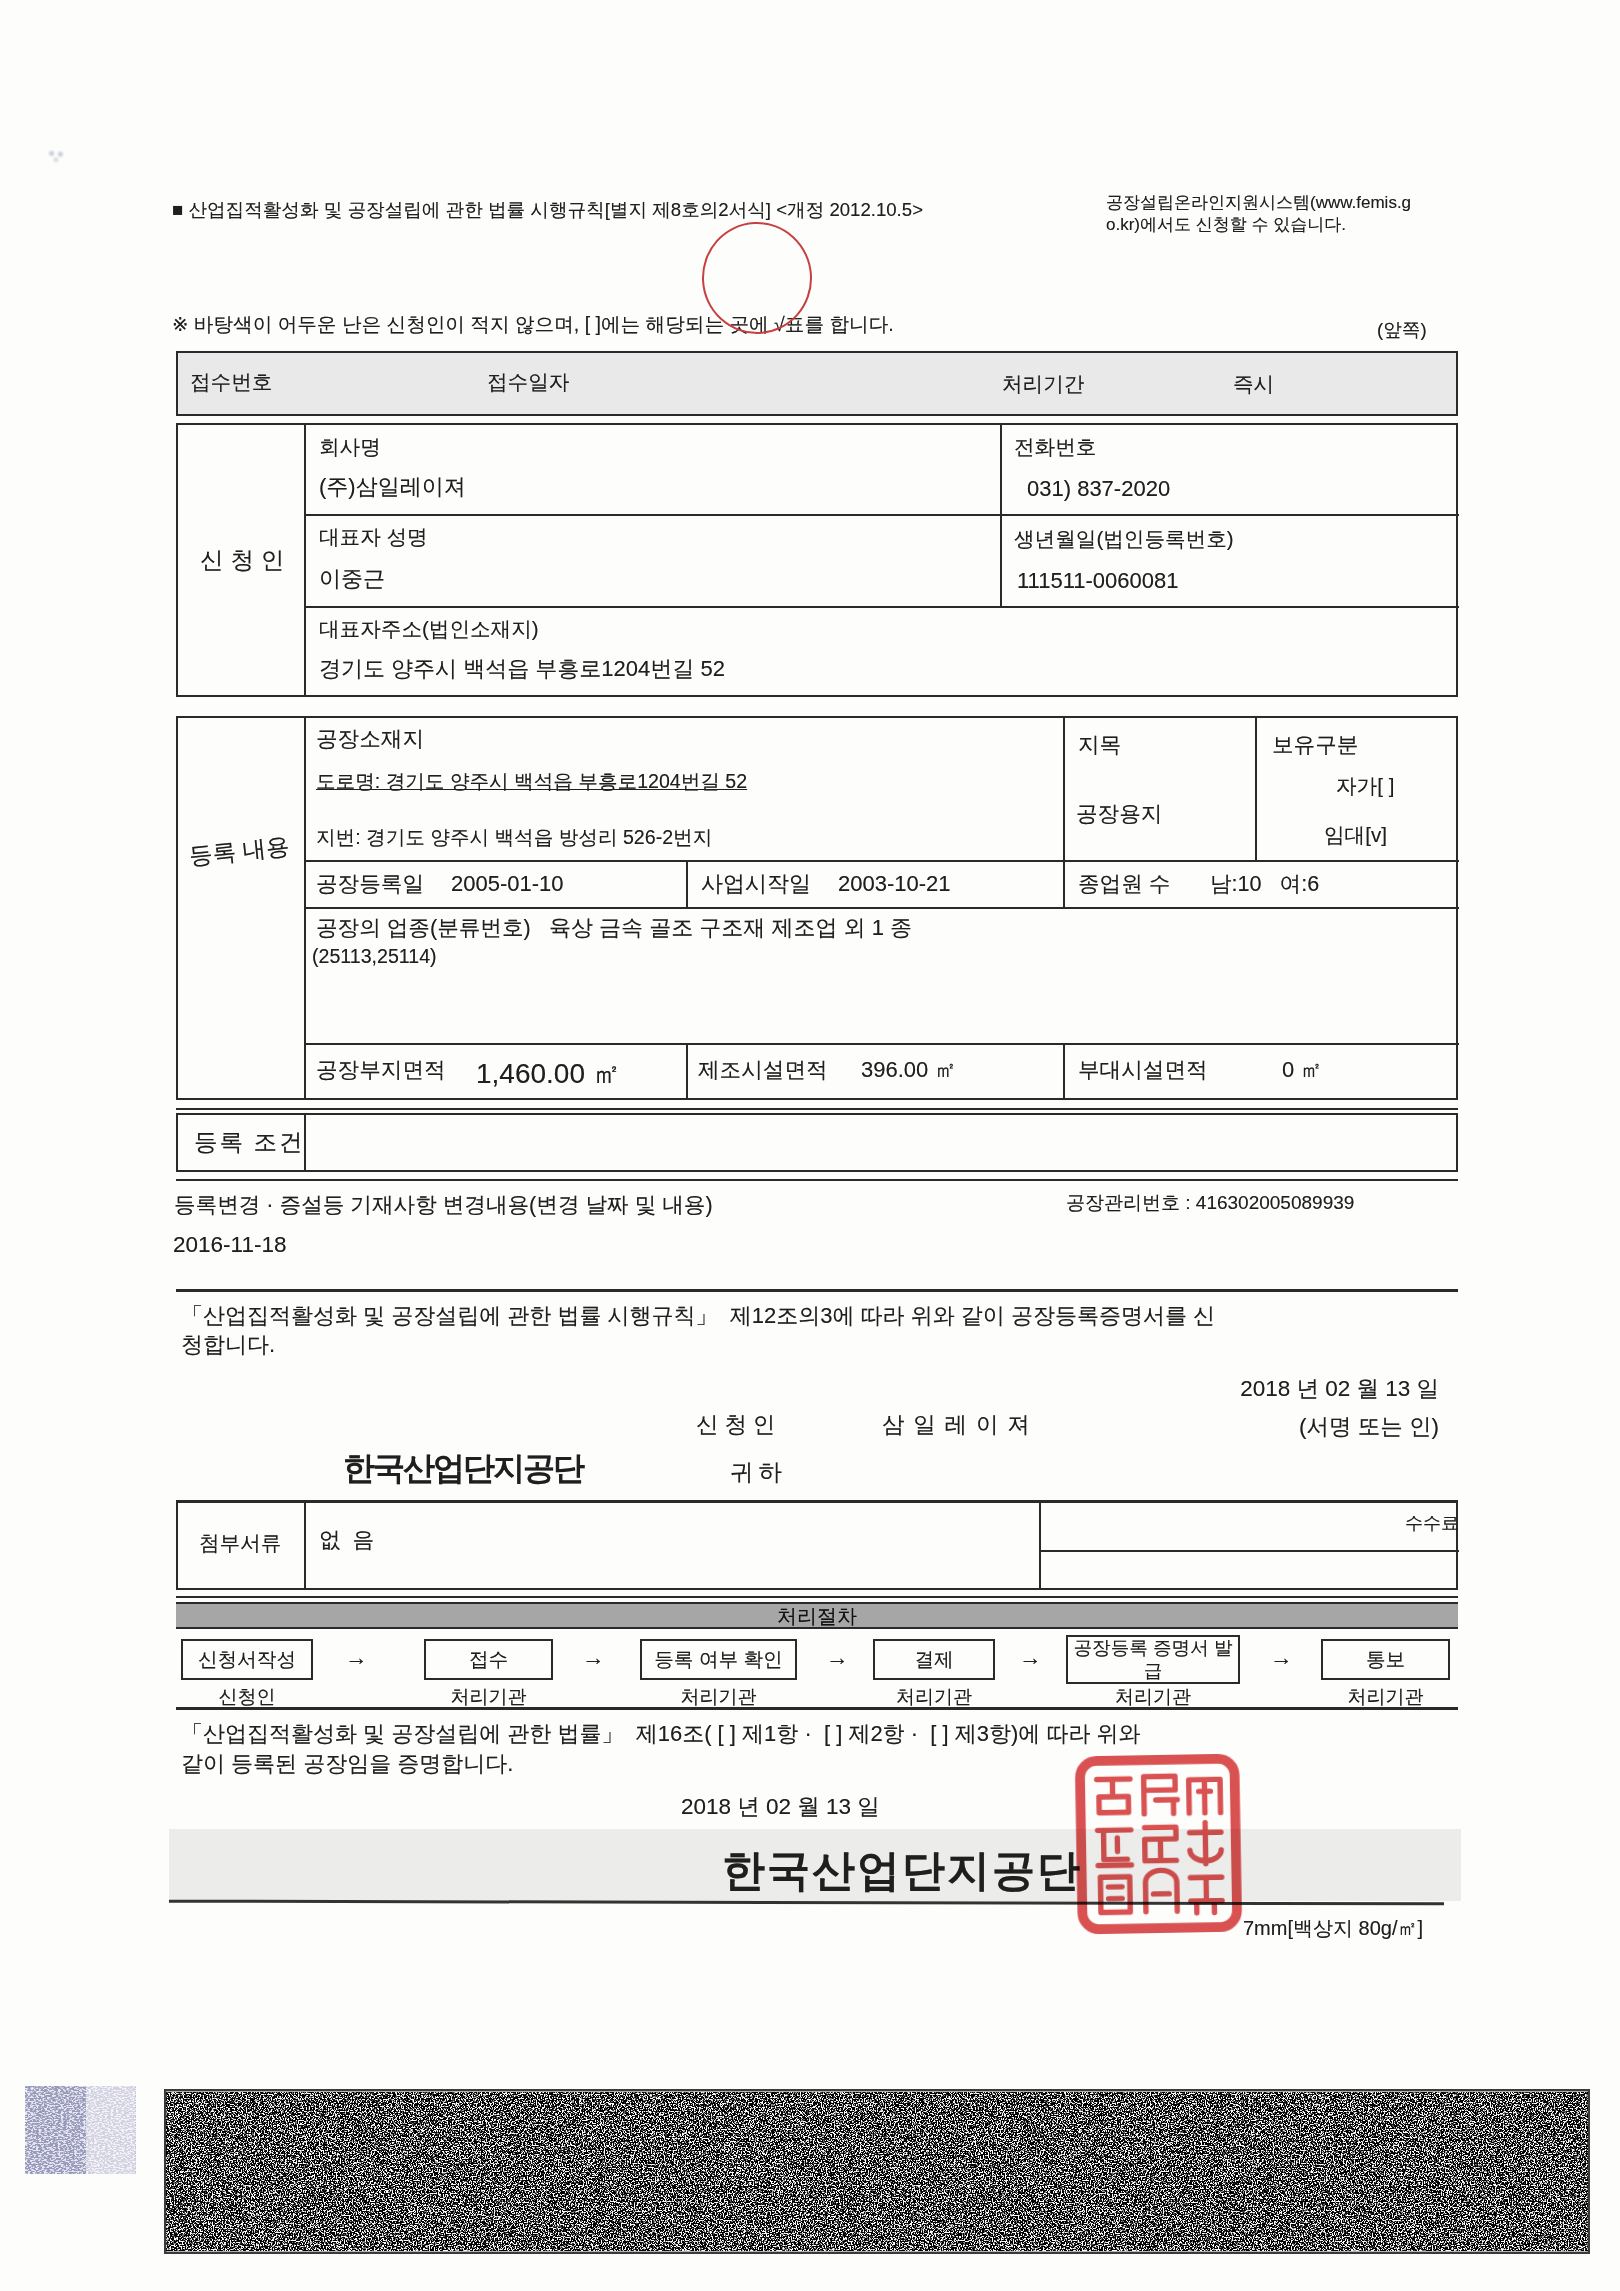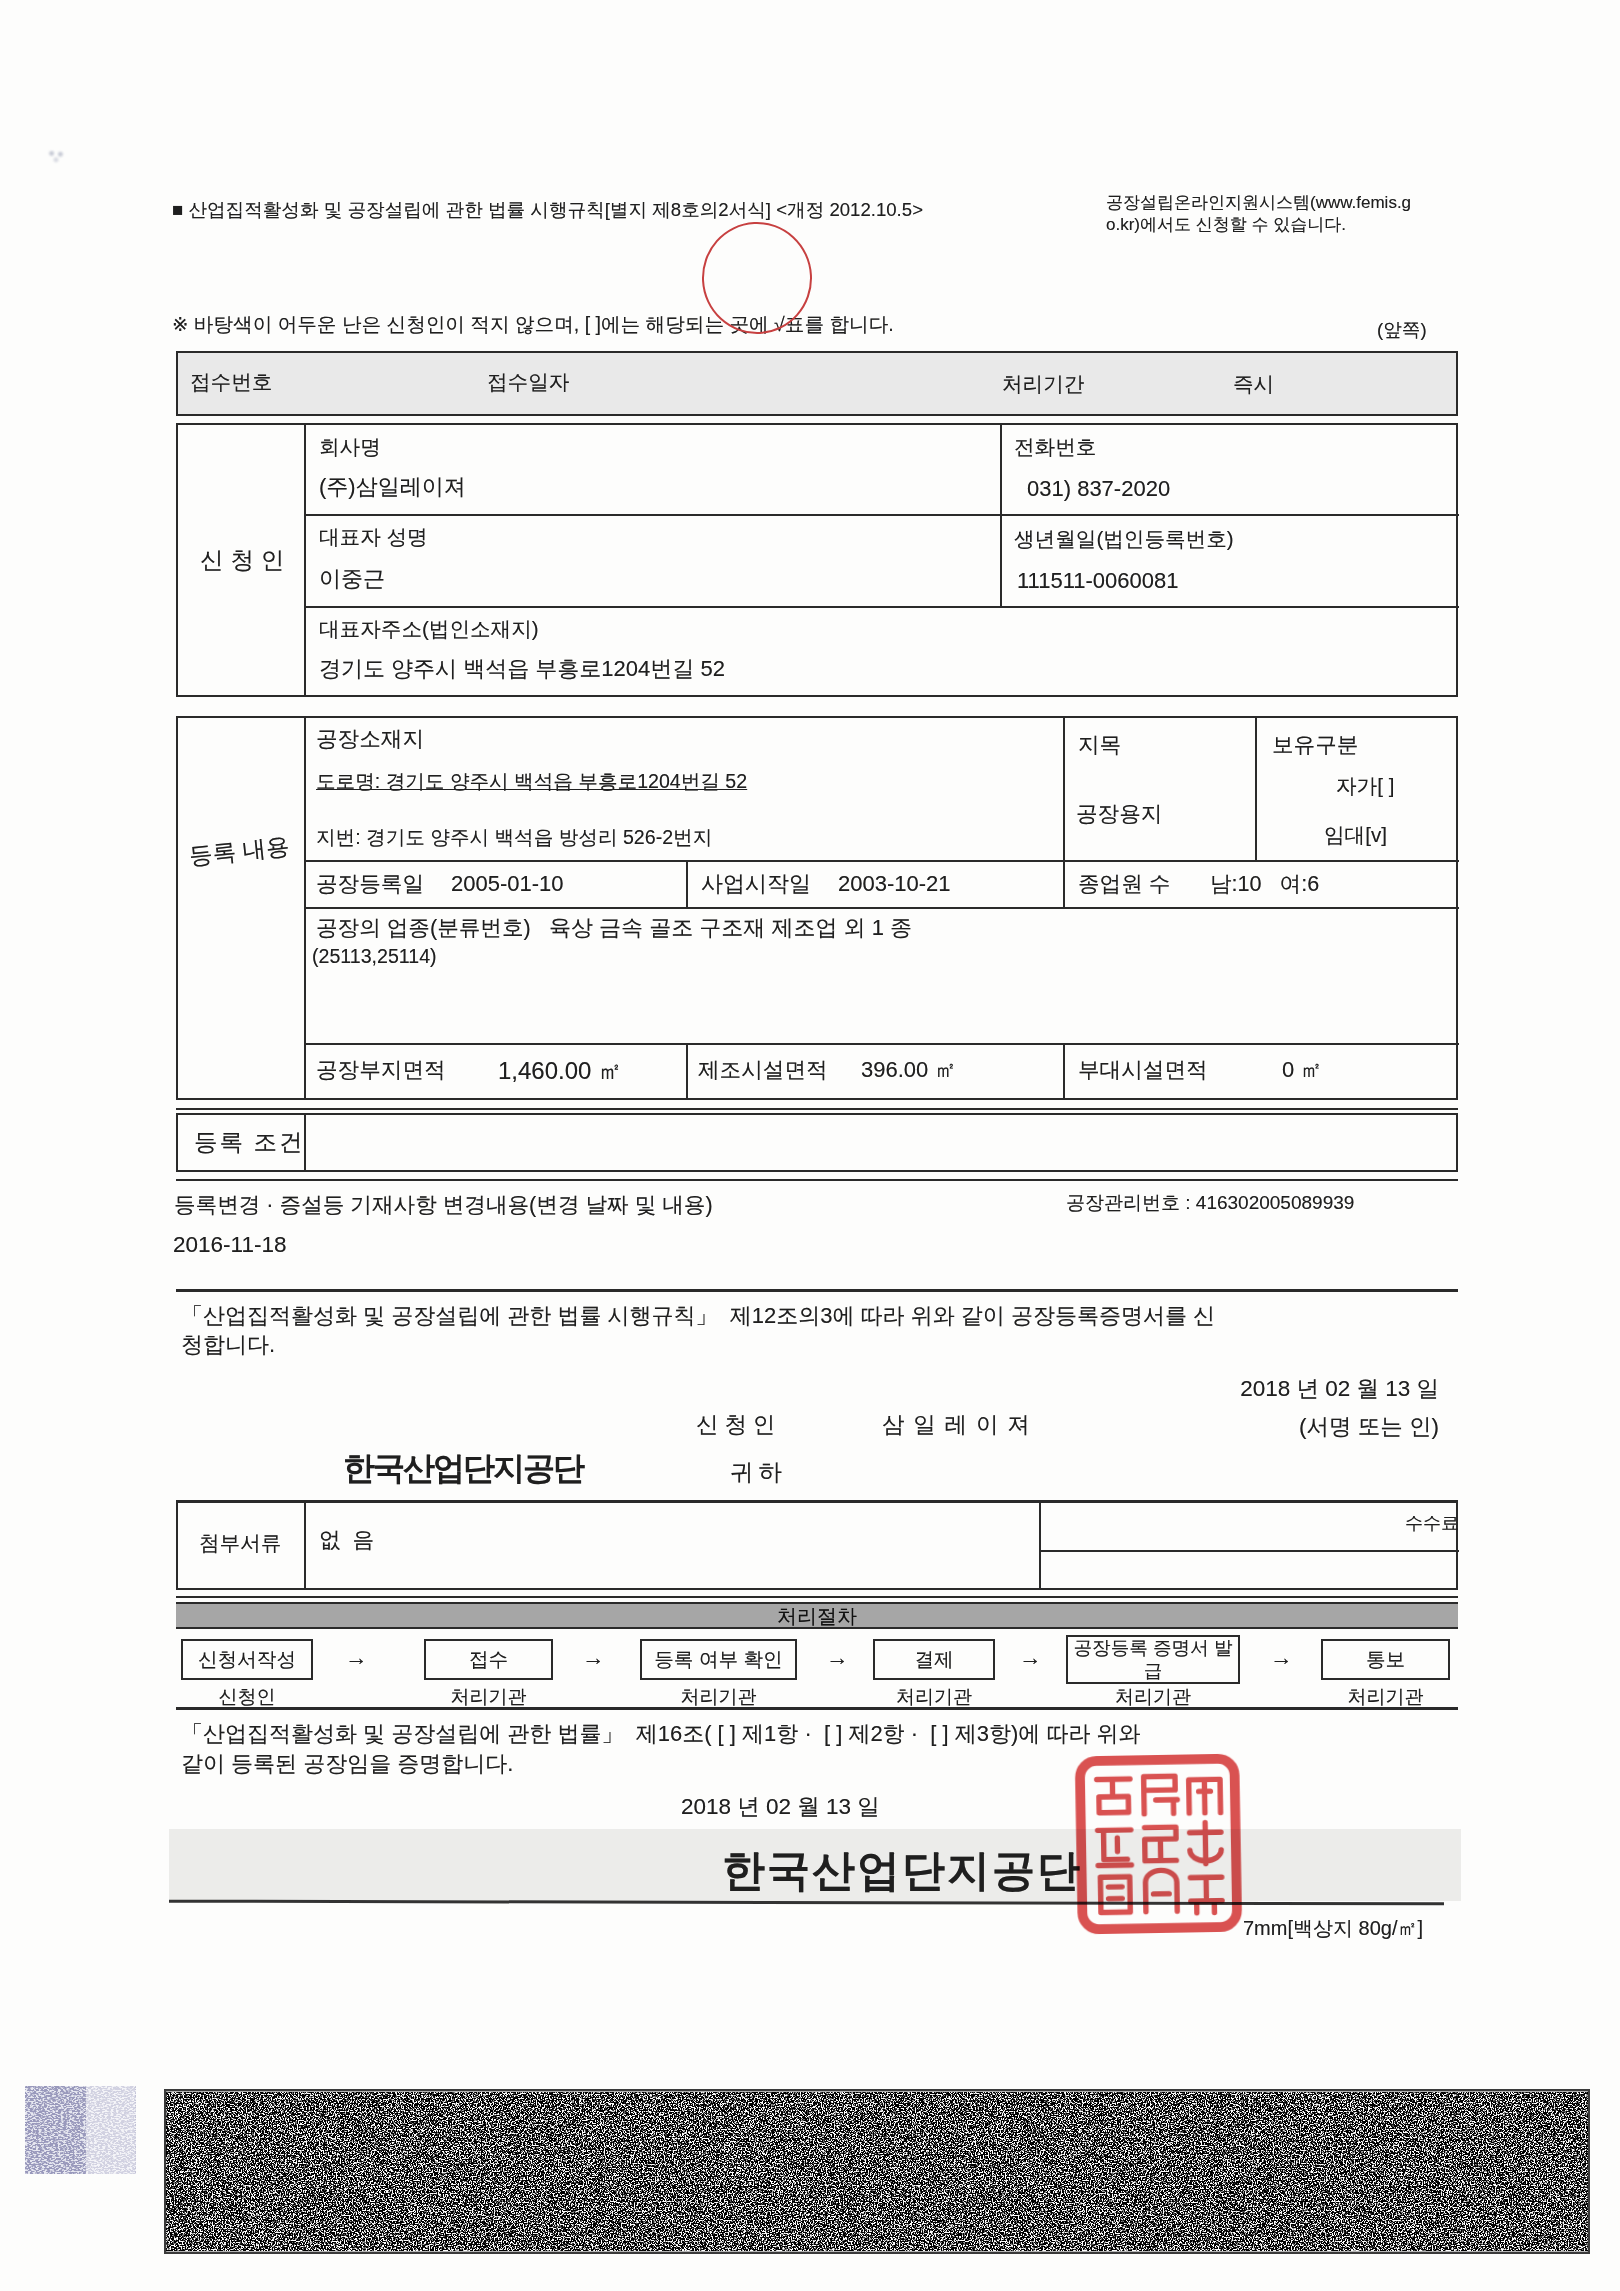--- a/index.html
+++ b/index.html
@@ -98,21 +98,21 @@
   <div class="t" style="left:701px;top:871px;font-size:22px;">사업시작일</div>
   <div class="t" style="left:838px;top:871px;font-size:22px;">2003-10-21</div>
   <div class="t" style="left:1078px;top:871px;font-size:21.6px;">종업원 수</div>
   <div class="t" style="left:1210px;top:871px;font-size:21.6px;">남:10   여:6</div>
 
   <div class="t" style="left:316px;top:915px;font-size:21.6px;">공장의 업종(분류번호)</div>
   <div class="t" style="left:549px;top:915px;font-size:22px;">육상 금속 골조 구조재 제조업 외 1 종</div>
   <div class="t small" style="left:312px;top:945px;">(25113,25114)</div>
 
   <div class="t" style="left:316px;top:1057px;font-size:21.6px;">공장부지면적</div>
-  <div class="t" style="left:498px;top:1057px;font-size:24px;">1,460.00 ㎡</div>
+  <div class="t" style="left:476px;top:1057px;font-size:28px;">1,460.00 ㎡</div>
   <div class="t" style="left:698px;top:1057px;font-size:21.6px;">제조시설면적</div>
   <div class="t" style="left:861px;top:1057px;font-size:22px;">396.00 ㎡</div>
   <div class="t" style="left:1078px;top:1057px;font-size:21.6px;">부대시설면적</div>
   <div class="t" style="left:1282px;top:1057px;font-size:22px;">0 ㎡</div>
 
   <div class="box" style="left:176px;top:1113px;width:1282px;height:59px;border:2px solid #2a2a2a;"></div>
   <div class="vline" style="left:304px;top:1113px;height:59px;"></div>
   <div class="hline" style="left:176px;top:1179px;width:1282px;"></div>
   <div class="t" style="left:194px;top:1129px;font-size:23.5px;letter-spacing:2px;">등록 조건</div>
 

